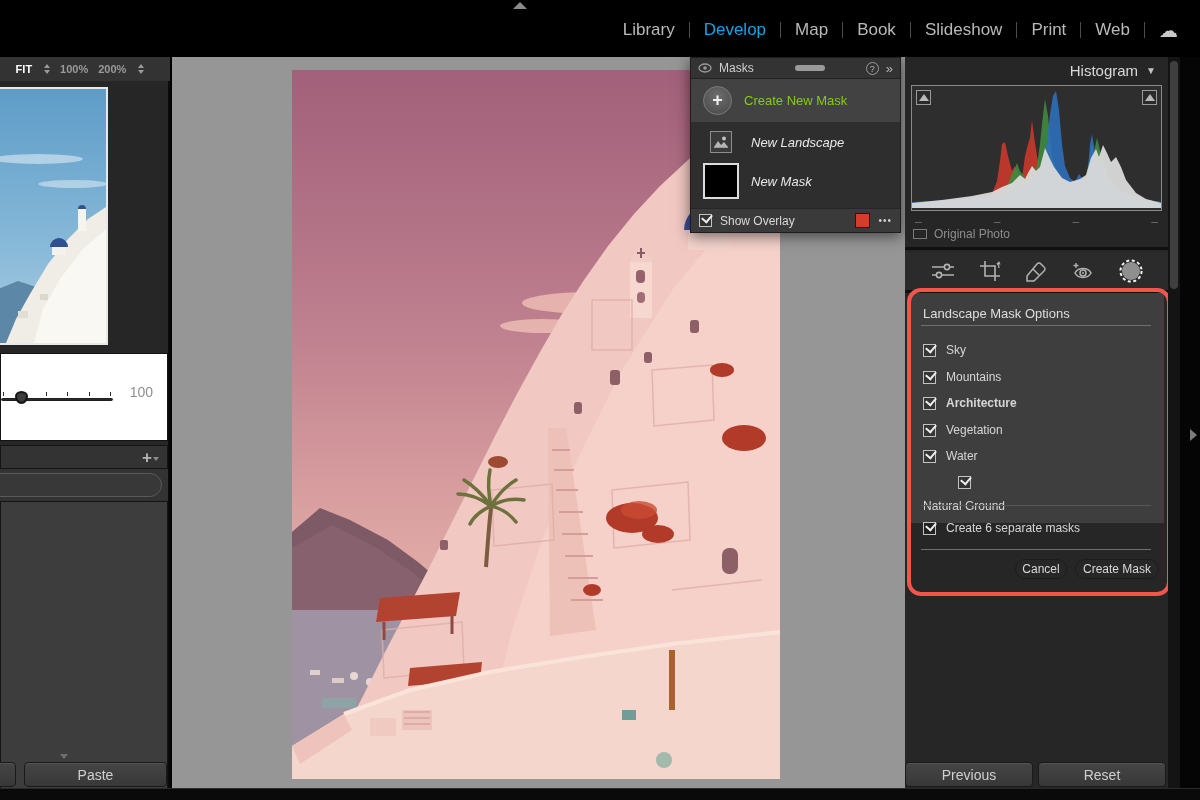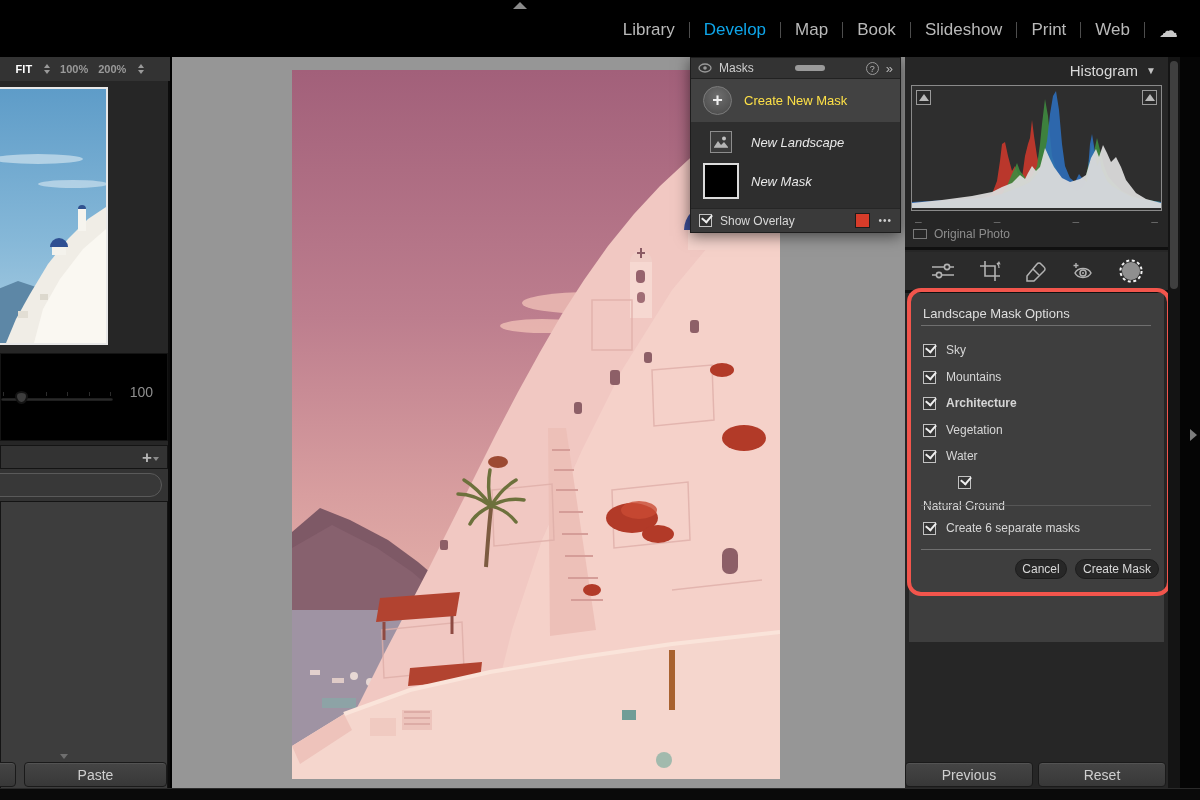--- a/index.html
+++ b/index.html
@@ -15,21 +15,21 @@
   .topbar { left:0; top:0; width:1200px; height:57px; background:#000; }
   .modules { position:absolute; right:22px; top:20px; display:flex; align-items:center; gap:14px; }
   .module { color:#b9b9b9; font-size:17px; cursor:pointer; }
   .module.active { color:#0ea5e9; font-weight:normal; }
   .msep { width:1px; height:16px; background:#4d4d4d; }
   .cloud { color:#c9c9c9; font-size:19px; line-height:1; }
   .tri-up { width:0; height:0; border-left:7px solid transparent; border-right:7px solid transparent; border-bottom:7px solid #8a8a8a; }
 
   
   .leftcol { left:0; top:57px; width:170px; height:733px; background:#262626; border-right:2px solid #0c0c0c; }
-  .lp-section { position:absolute; left:0; background:#000000; border:1px solid #141414; }
+  .lp-section { position:absolute; left:0; background:#ffffff; border:1px solid #141414; }
   .zoomrow { position:absolute; left:0; top:0; width:170px; height:24px; background:#333; display:flex; align-items:center; justify-content:center; gap:10px; padding-right:10px; }
   .zoomrow .z { color:#9a9a9a; font-size:11px; font-weight:bold; }
   .zoomrow .z.active { color:#fff; }
   .stepper { display:inline-flex; flex-direction:column; gap:2px; margin-left:2px; }
   .stepper i { display:block; width:0; height:0; border-left:3px solid transparent; border-right:3px solid transparent; }
   .stepper .up { border-bottom:4px solid #9a9a9a; }
   .stepper .dn { border-top:4px solid #9a9a9a; }
   .nav-thumb { position:absolute; left:-4px; top:30px; width:112px; height:258px; background:#111; border:2px solid #e8e8e8; }
   .slider-track { position:absolute; left:0; top:44px; width:112px; height:3px; background:#2a2a2a; border-radius:2px; border:1px solid #1f1f1f; }
   .slider-knob { position:absolute; left:14px; top:37px; width:13px; height:13px; background:#3d3d3d; border:2px solid #141414; border-radius:50% 50% 50% 50% / 40% 40% 60% 60%; }
@@ -47,21 +47,21 @@
 
   
   .masks { left:690px; top:57px; width:211px; background:#424242; box-shadow:0 3px 14px rgba(0,0,0,.55); border:1px solid #1d1d1d; }
   .masks-hd { height:21px; background:#333; display:flex; align-items:center; padding:0 7px; gap:7px; border-bottom:1px solid #222; }
   .masks-hd .ttl { color:#cfcfcf; font-size:12px; }
   .pill { width:30px; height:6px; background:#9a9a9a; border-radius:3px; margin:0 auto; }
   .help { width:13px; height:13px; border:1px solid #9a9a9a; border-radius:50%; color:#b5b5b5; font-size:9px; text-align:center; line-height:12px; }
   .chev { color:#b5b5b5; font-size:13px; line-height:1; }
   .createrow { height:43px; display:flex; align-items:center; gap:12px; padding:0 12px; }
   .pluscircle { width:29px; height:29px; border-radius:50%; border:1px solid #7c7c7c; background:radial-gradient(circle at 50% 35%, #6e6e6e, #474747); color:#efefef; font-size:18px; font-weight:bold; text-align:center; line-height:27px; }
-  .createrow .lbl { color:#fde047; font-size:13px; }
+  .createrow .lbl { color:#84cc16; font-size:13px; }
   .maskitems { background:#2e2e2e; padding:4px 0; }
   .maskitem { display:flex; align-items:center; gap:12px; padding:5px 12px; }
   .mthumb1 { width:36px; height:36px; background:#000; border:2px solid #dcdcdc; }
   .mthumb2 { width:22px; height:22px; background:#3a3a3a; border:1px solid #8d8d8d; margin:0 7px; display:flex; align-items:center; justify-content:center; }
   .maskitem .lbl { color:#e8e8e8; font-size:13px; font-style:italic; }
   .overlayrow { height:24px; background:#3a3a3a; display:flex; align-items:center; gap:8px; padding:0 8px; border-top:1px solid #262626; }
   .overlayrow .lbl { color:#d8d8d8; font-size:12px; flex:1; }
   .swatch { width:15px; height:15px; border:1px solid #1c1c1c; }
   .more { color:#cfcfcf; font-size:10px; letter-spacing:1px; }
 
@@ -76,21 +76,21 @@
   .hist-hd .c { color:#c2c2c2; font-size:10px; }
   .histwrap { position:absolute; left:6px; top:28px; width:251px; height:126px; background:#2e2e2e; border:1px solid #8a8a8a; }
   .clip { position:absolute; top:4px; width:15px; height:15px; border:1px solid #9a9a9a; background:#2a2a2a; display:flex; align-items:center; justify-content:center; }
   .clip i { width:0; height:0; border-left:5px solid transparent; border-right:5px solid transparent; border-bottom:7px solid #b9b9b9; }
   .dashrow { position:absolute; left:6px; top:158px; width:251px; display:flex; justify-content:space-between; padding:0 4px; color:#6e6e6e; font-size:12px; }
   .origrow { position:absolute; left:8px; top:170px; display:flex; align-items:center; gap:7px; }
   .origrow .box { width:14px; height:10px; border:1px solid #7a7a7a; }
   .origrow .t { color:#8d8d8d; font-size:12px; }
   .divider-h { position:absolute; left:0; width:263px; height:3px; background:#101010; }
   .toolsrow { position:absolute; left:0; top:195px; width:263px; height:38px; background:#2b2b2b; display:flex; align-items:center; justify-content:center; gap:22px; }
-  .opts { position:absolute; left:4px; top:236px; width:255px; height:349px; background:#3e3e3e; }
+  .opts { position:absolute; left:4px; top:236px; width:255px; height:230px; background:#3e3e3e; }
   .opts .title { position:absolute; left:14px; top:13px; color:#dedede; font-size:13px; }
   .opts hr { position:absolute; left:12px; width:230px; border:none; border-top:1px solid #6f6f6f; }
   .optrow { position:absolute; left:14px; display:flex; align-items:center; gap:10px; }
   .optrow .t { color:#d6d6d6; font-size:12px; }
   .pillbtn { position:absolute; height:20px; border-radius:10px; background:#272727; color:#d8d8d8; font-size:12px; display:flex; align-items:center; justify-content:center; border:1px solid #1d1d1d; }
   .annot { position:absolute; left:-2px; top:-5px; width:264px; height:308px; border:4px solid #f2554c; border-radius:14px; pointer-events:none; }
   .scrollbar { position:absolute; left:1168px; top:57px; width:12px; height:731px; background:#141414; }
   .scrollthumb { position:absolute; left:2px; top:4px; width:8px; height:228px; background:#3f3f3f; border-radius:4px; }
   .rightmargin { position:absolute; left:1180px; top:57px; width:20px; height:731px; background:#050505; }
   .tri-right { width:0; height:0; border-top:6px solid transparent; border-bottom:6px solid transparent; border-left:7px solid #7d7d7d; }

